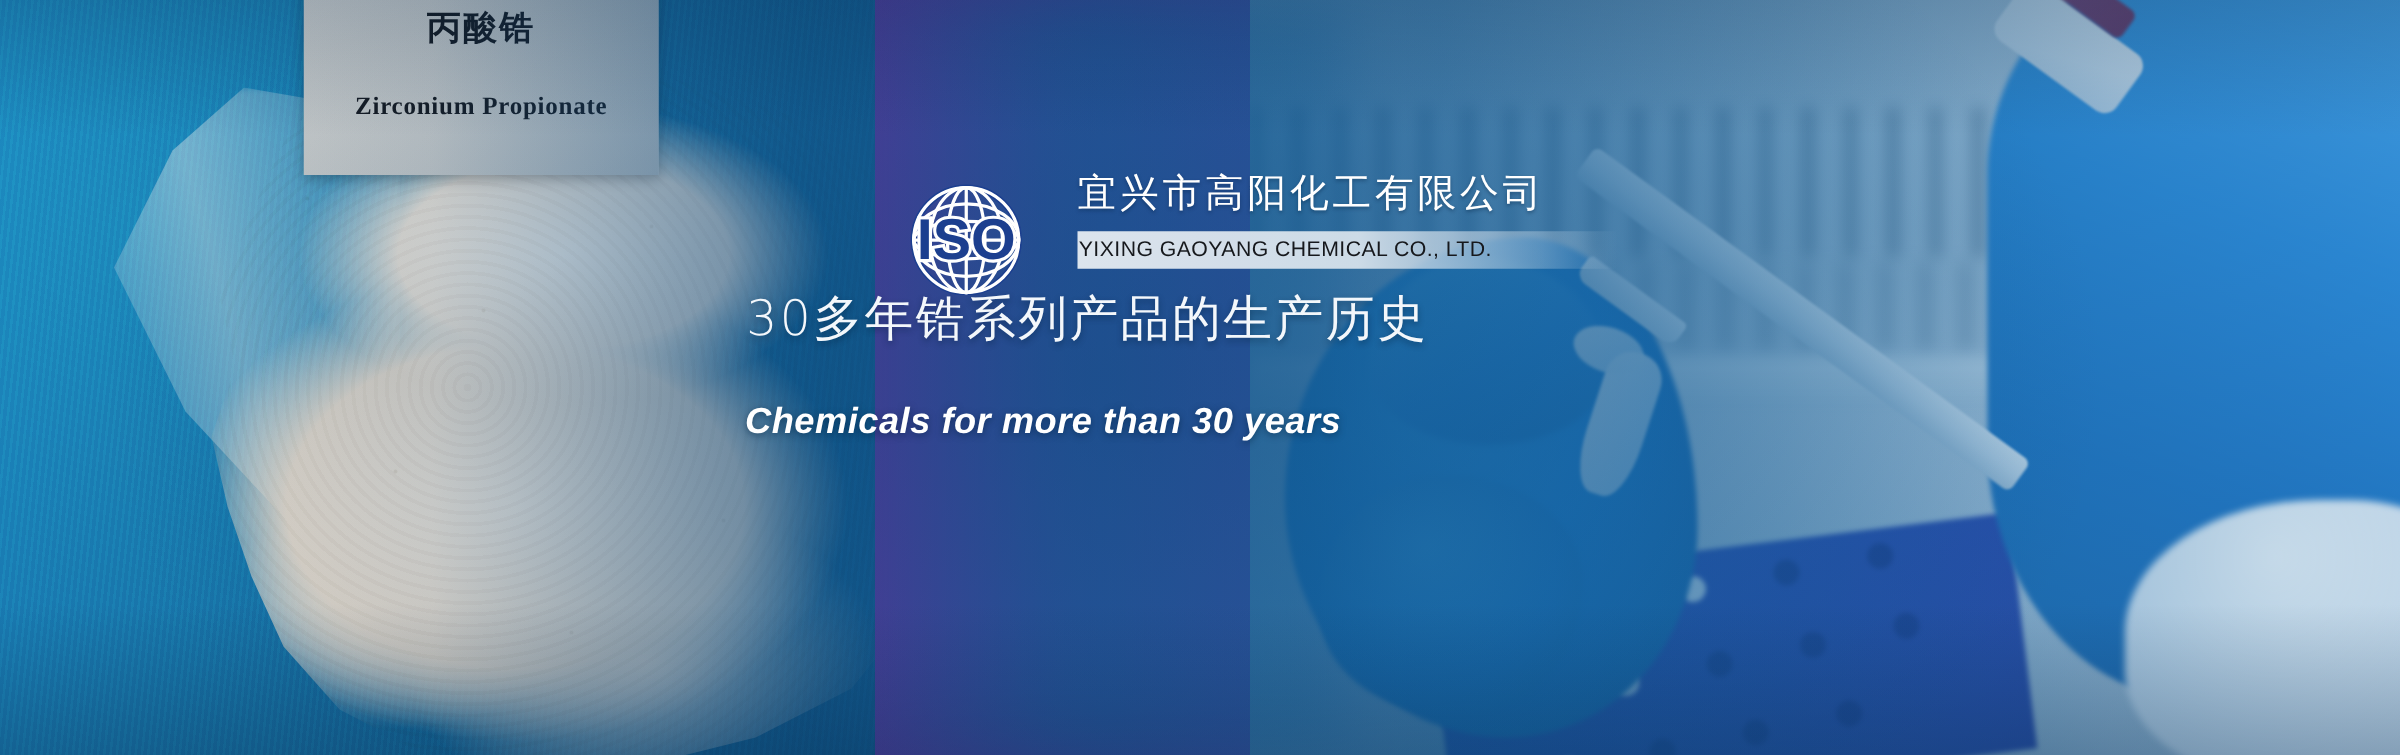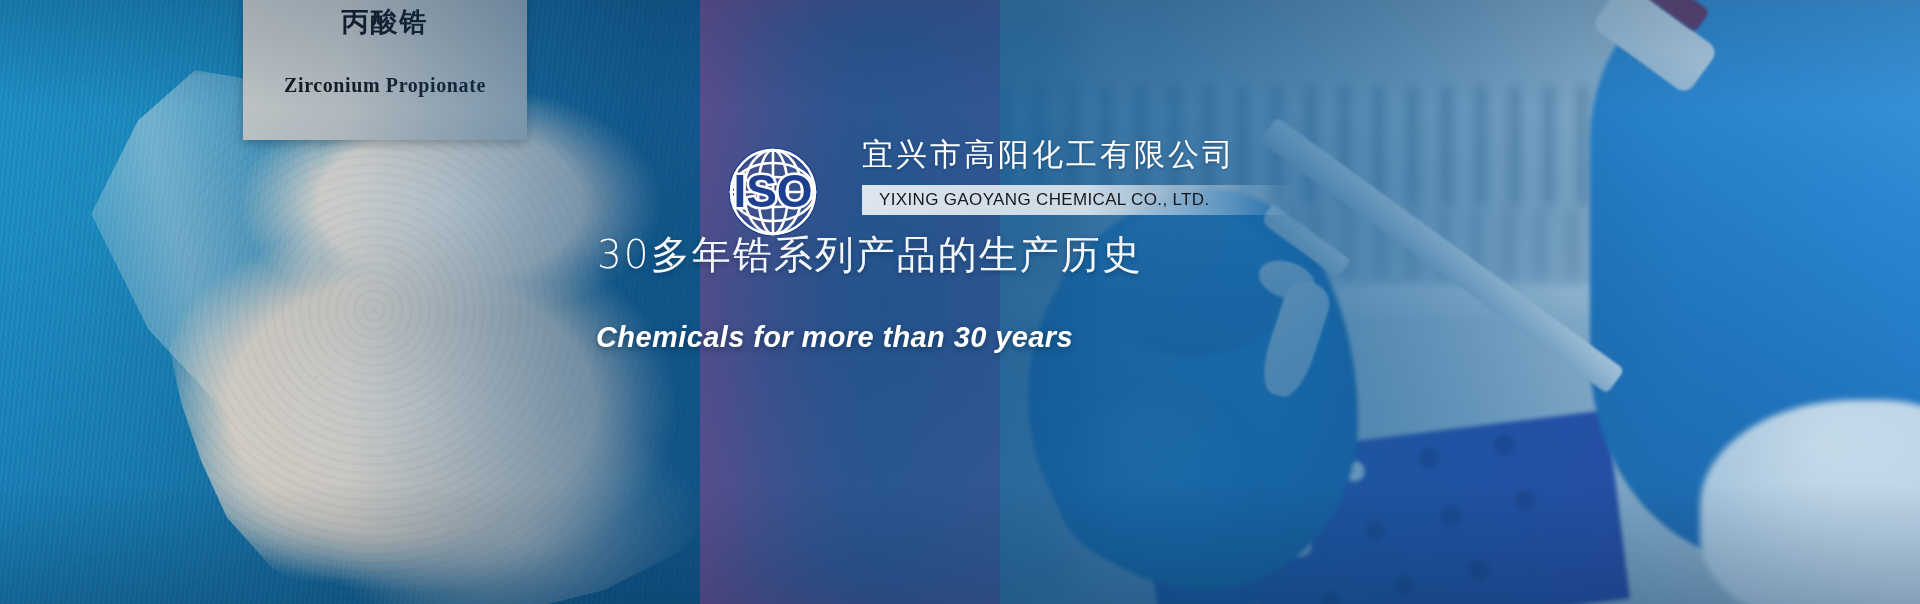--- a/index.html
+++ b/index.html
@@ -1,21 +1,21 @@
 <!DOCTYPE html>
 <html><head>
 <meta charset="utf-8">
 <title>Banner</title>
 <style>
   html,body{margin:0;padding:0;background:#0d3b63;}
   *{box-sizing:border-box;}
   #banner{
     position:relative;width:1920px;height:604px;overflow:hidden;
     font-family:"Liberation Sans","DejaVu Sans",sans-serif;
-    background:#ec4899;
+    background:#a21caf;
   }
 
   
   .photo-left{position:absolute;left:0;top:0;width:700px;height:604px;overflow:hidden;}
   .teal-board{
     position:absolute;inset:0;
     background:
       linear-gradient(118deg,#1c87bf 0%,#1a7fb6 22%,#1877ab 42%,#15699a 68%,#125b88 100%);
   }
   .teal-board::after{
@@ -248,21 +248,21 @@
     font-size:31px;font-weight:400;color:#ffffff;letter-spacing:3px;
     line-height:1.1;white-space:nowrap;
     text-shadow:0 1px 3px rgba(0,30,60,.40);
   }
   .company-en-bar{
     margin-top:13px;position:relative;width:432px;height:30px;
     background:linear-gradient(90deg, rgba(232,238,243,.94) 0%, rgba(226,234,241,.88) 52%, rgba(206,222,235,.35) 86%, rgba(196,216,232,0) 100%);
     display:flex;align-items:center;
   }
   .company-en{
-    padding-left:17px;font-size:17px;font-weight:400;color:#16181c;
+    padding-left:1px;font-size:17px;font-weight:400;color:#16181c;
     letter-spacing:.35px;white-space:nowrap;
     font-family:"Liberation Sans","DejaVu Sans",sans-serif;
     text-align:right;
   }
 
   .headline-cn{
     position:absolute;left:597px;top:228px;
     font-family:"DejaVu Sans","Liberation Sans",sans-serif;
     font-size:39px;font-weight:300;color:#f3f7fb;letter-spacing:2px;
     white-space:nowrap;

